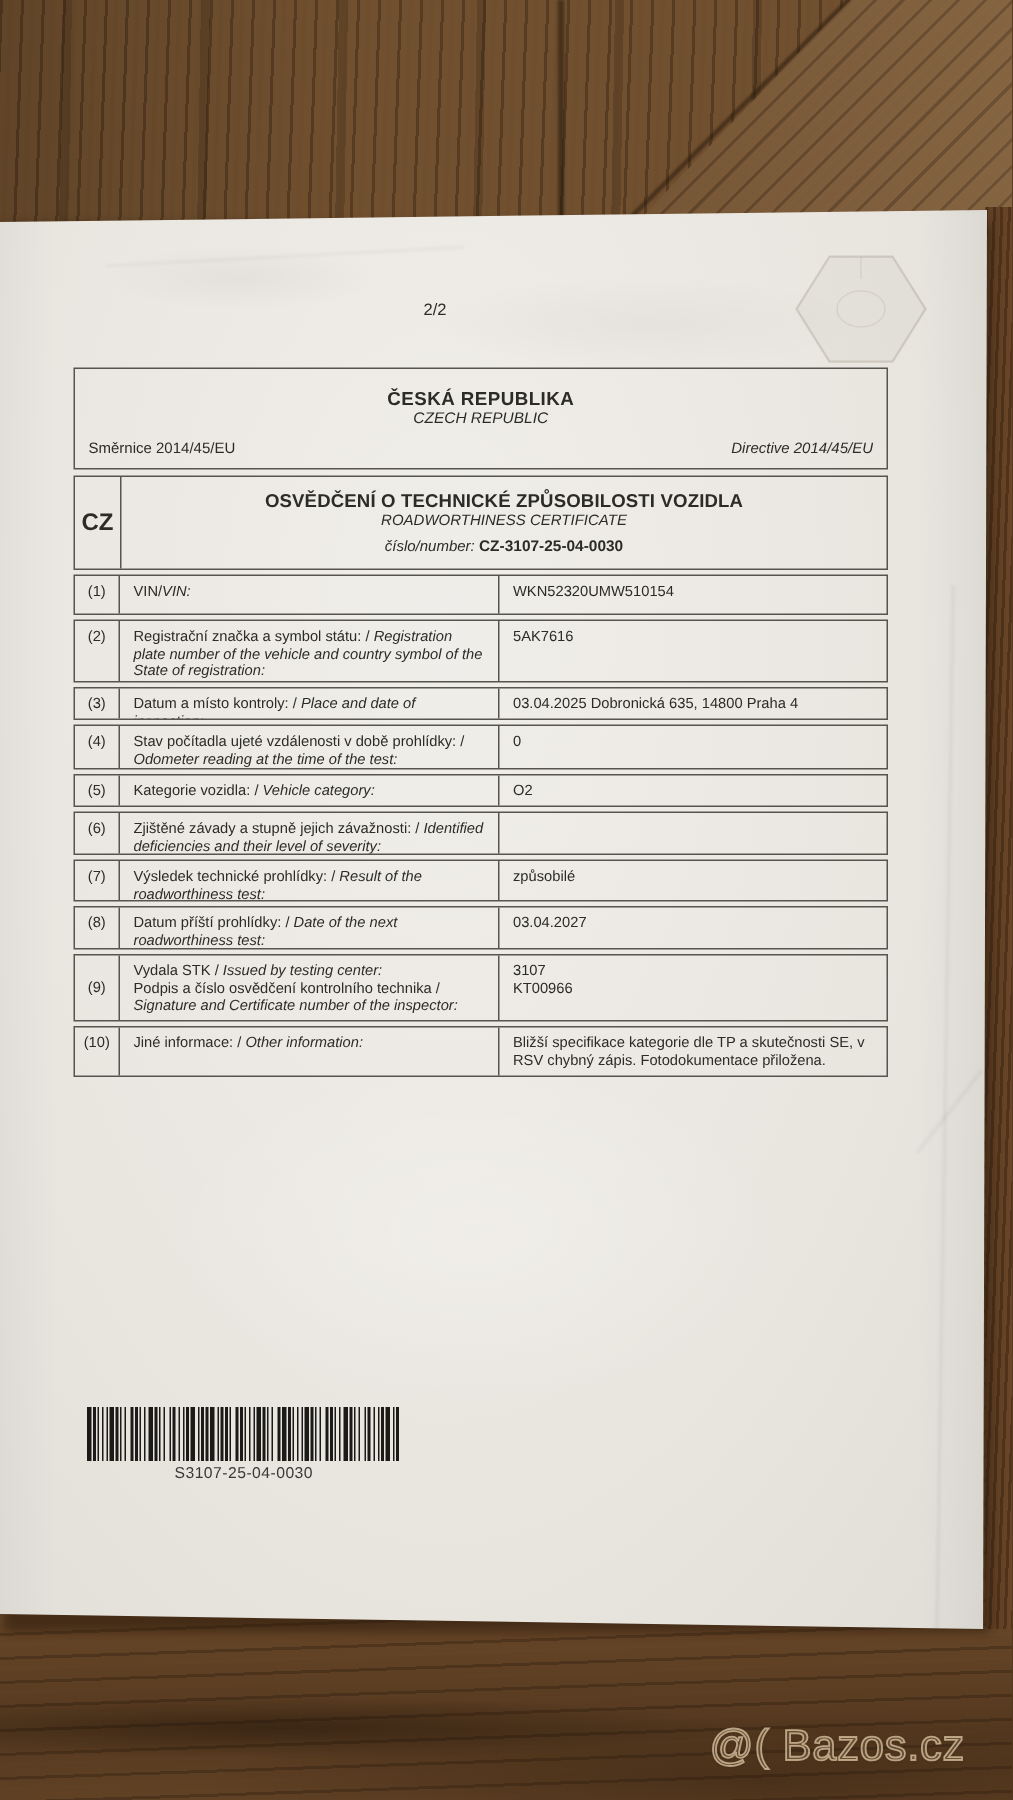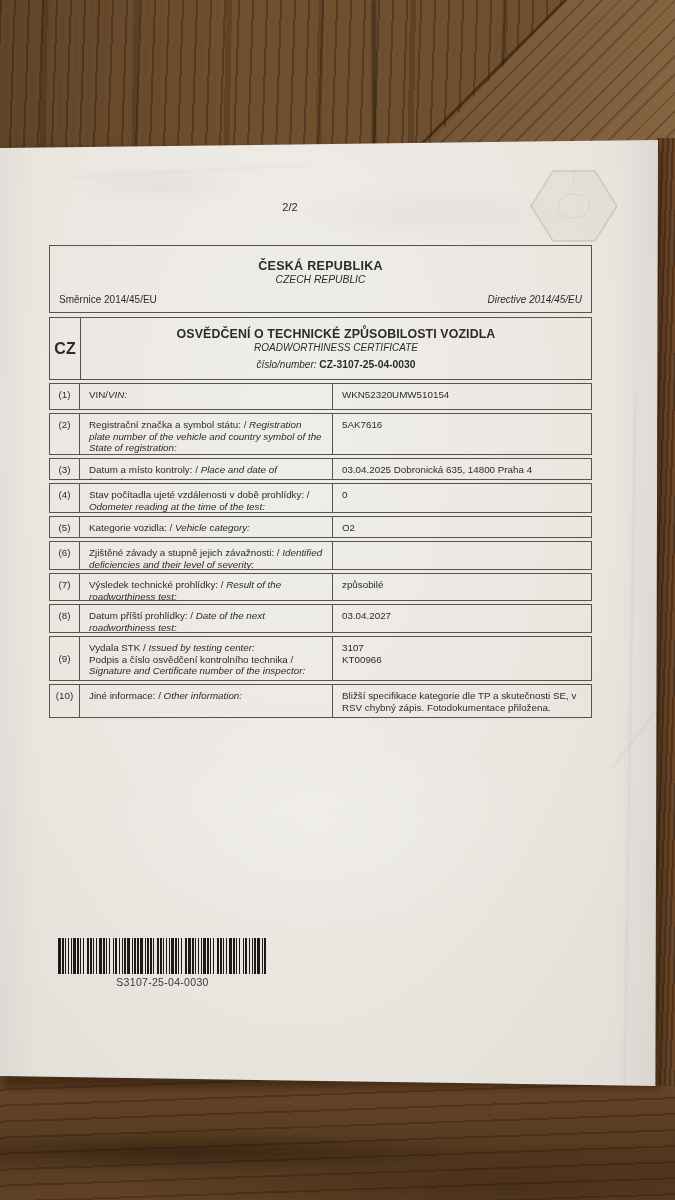--- a/index.html
+++ b/index.html
@@ -389,14 +389,15 @@
           <span style="width: 2px; flex: 0 0 2px;"></span>
           <span class="b" style="width: 1px; flex: 0 0 1px;"></span>
           <span style="width: 1px; flex: 0 0 1px;"></span>
           <span class="b" style="width: 2px; flex: 0 0 2px;"></span>
           <span style="width: 1px; flex: 0 0 1px;"></span>
         </div>
       <div class="barcode-text">S3107-25-04-0030</div>
     </div>
   </div>
 
+  <div class="watermark">@( Bazos.cz</div>
   <div class="vignette"></div>
 </div>
 
 </body></html>

